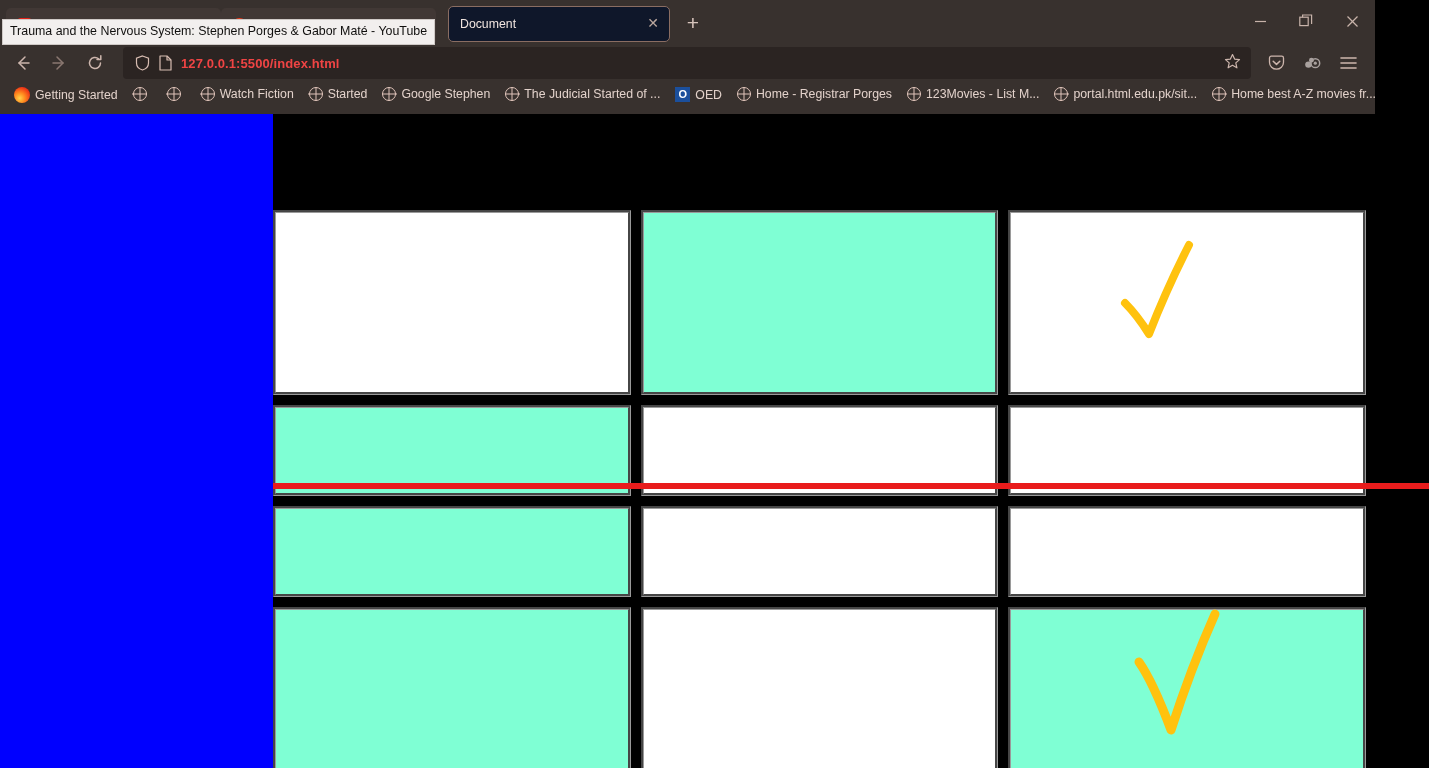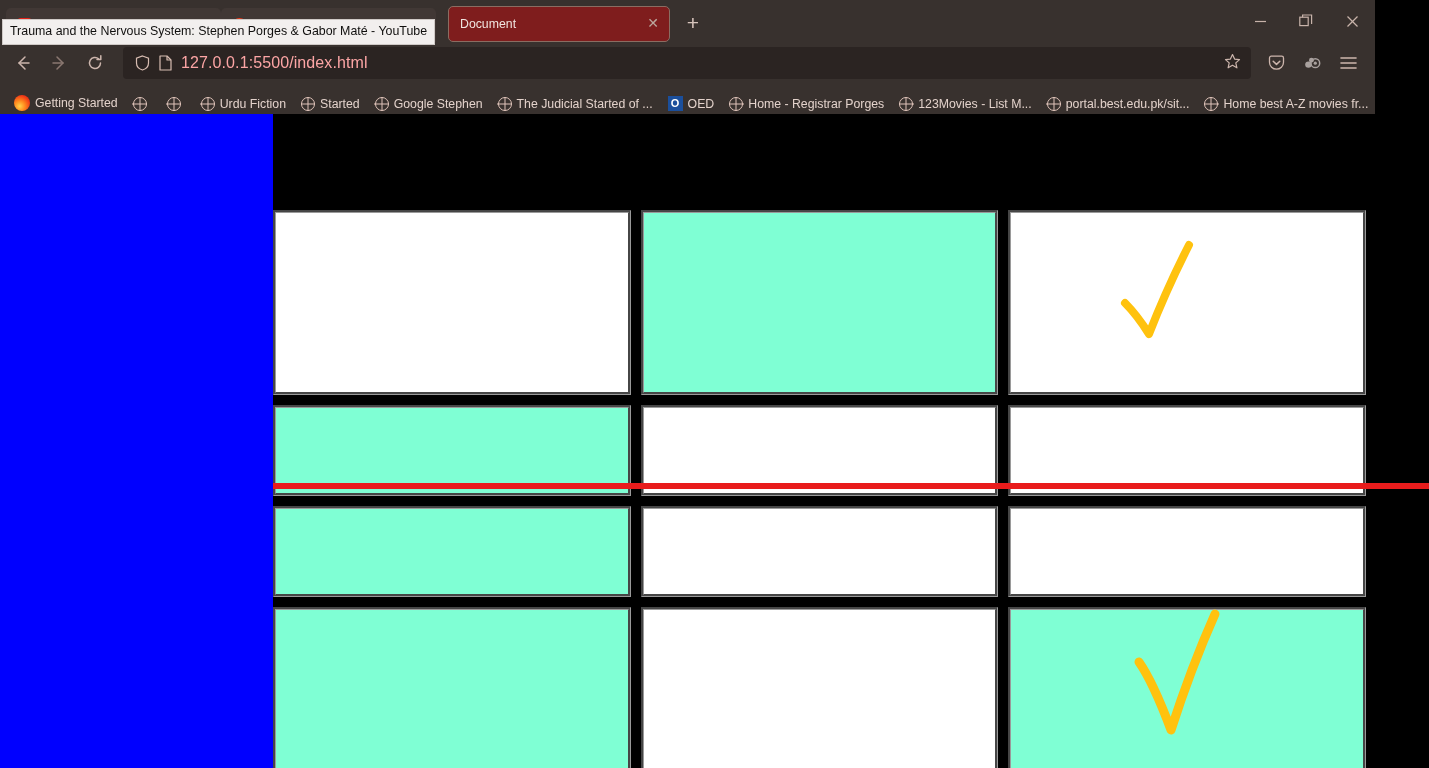--- a/index.html
+++ b/index.html
@@ -34,21 +34,21 @@
     width: 215px;
     padding: 0 8px 0 11px;
     border-radius: 5px 5px 0 0;
     color: #c4a79b;
     font-size: 12.3px;
     white-space: nowrap;
     background: #42393500;
   }
   .tab.inactive { background: #413835; color: #a9938b; }
   .tab.active {
-    background: #7f1d1d;
+    background: #0f172a;
     border: 1px solid #8a6d62;
     color: #f0e4df;
     width: 222px;
     height: 36px;
     border-radius: 5px;
     margin-left: 12px;
     gap: 48px;
   }
   .tab .favicon {
     width: 15px; height: 15px; flex: none;
@@ -127,30 +127,31 @@
     flex: 1 1 auto;
     display: flex; align-items: center; gap: 9px;
     height: 32px;
     margin: 0 6px 0 9px;
     padding: 0 10px 0 12px;
     background: #2b2422;
     border-radius: 4px;
   }
   .urlbar .urltext {
     flex: 1 1 auto;
-    color: #fca5a5;
-    font-size: 16px;
+    color: #ef4444;
+    font-size: 13px;
     white-space: nowrap; overflow: hidden;
     letter-spacing: .1px;
+    font-weight: bold;
   }
   .star { color: #cdb6ad; }
 
   
   .bookmarks {
-    display: flex; align-items: flex-end;
+    display: flex; align-items: flex-start;
     height: 30px;
     padding-left: 8px;
     gap: 3px;
     font-size: 12.3px;
     color: #e3d2cb;
     overflow: hidden;
     white-space: nowrap;
   }
   .bm {
     display: flex; align-items: center; gap: 5px;
@@ -352,21 +353,21 @@
       <div class="bm">
         <span class="globe"></span>
         <span class="label"></span>
       </div>
       <div class="bm">
         <span class="globe"></span>
         <span class="label"></span>
       </div>
       <div class="bm">
         <span class="globe"></span>
-        <span class="label">Urdu Fiction</span>
+        <span class="label">Watch Fiction</span>
       </div>
       <div class="bm">
         <span class="globe"></span>
         <span class="label">Started</span>
       </div>
       <div class="bm">
         <span class="globe"></span>
         <span class="label">Google Stephen</span>
       </div>
       <div class="bm">
@@ -380,21 +381,21 @@
       <div class="bm">
         <span class="globe"></span>
         <span class="label">Home - Registrar Porges</span>
       </div>
       <div class="bm">
         <span class="globe"></span>
         <span class="label">123Movies - List M...</span>
       </div>
       <div class="bm">
         <span class="globe"></span>
-        <span class="label">portal.best.edu.pk/sit...</span>
+        <span class="label">portal.html.edu.pk/sit...</span>
       </div>
       <div class="bm">
         <span class="globe"></span>
         <span class="label">Home best A-Z movies fr...</span>
       </div>
       <div class="bm-overflow">»</div>
     </div>
   </div>
 
   <div class="viewport">

